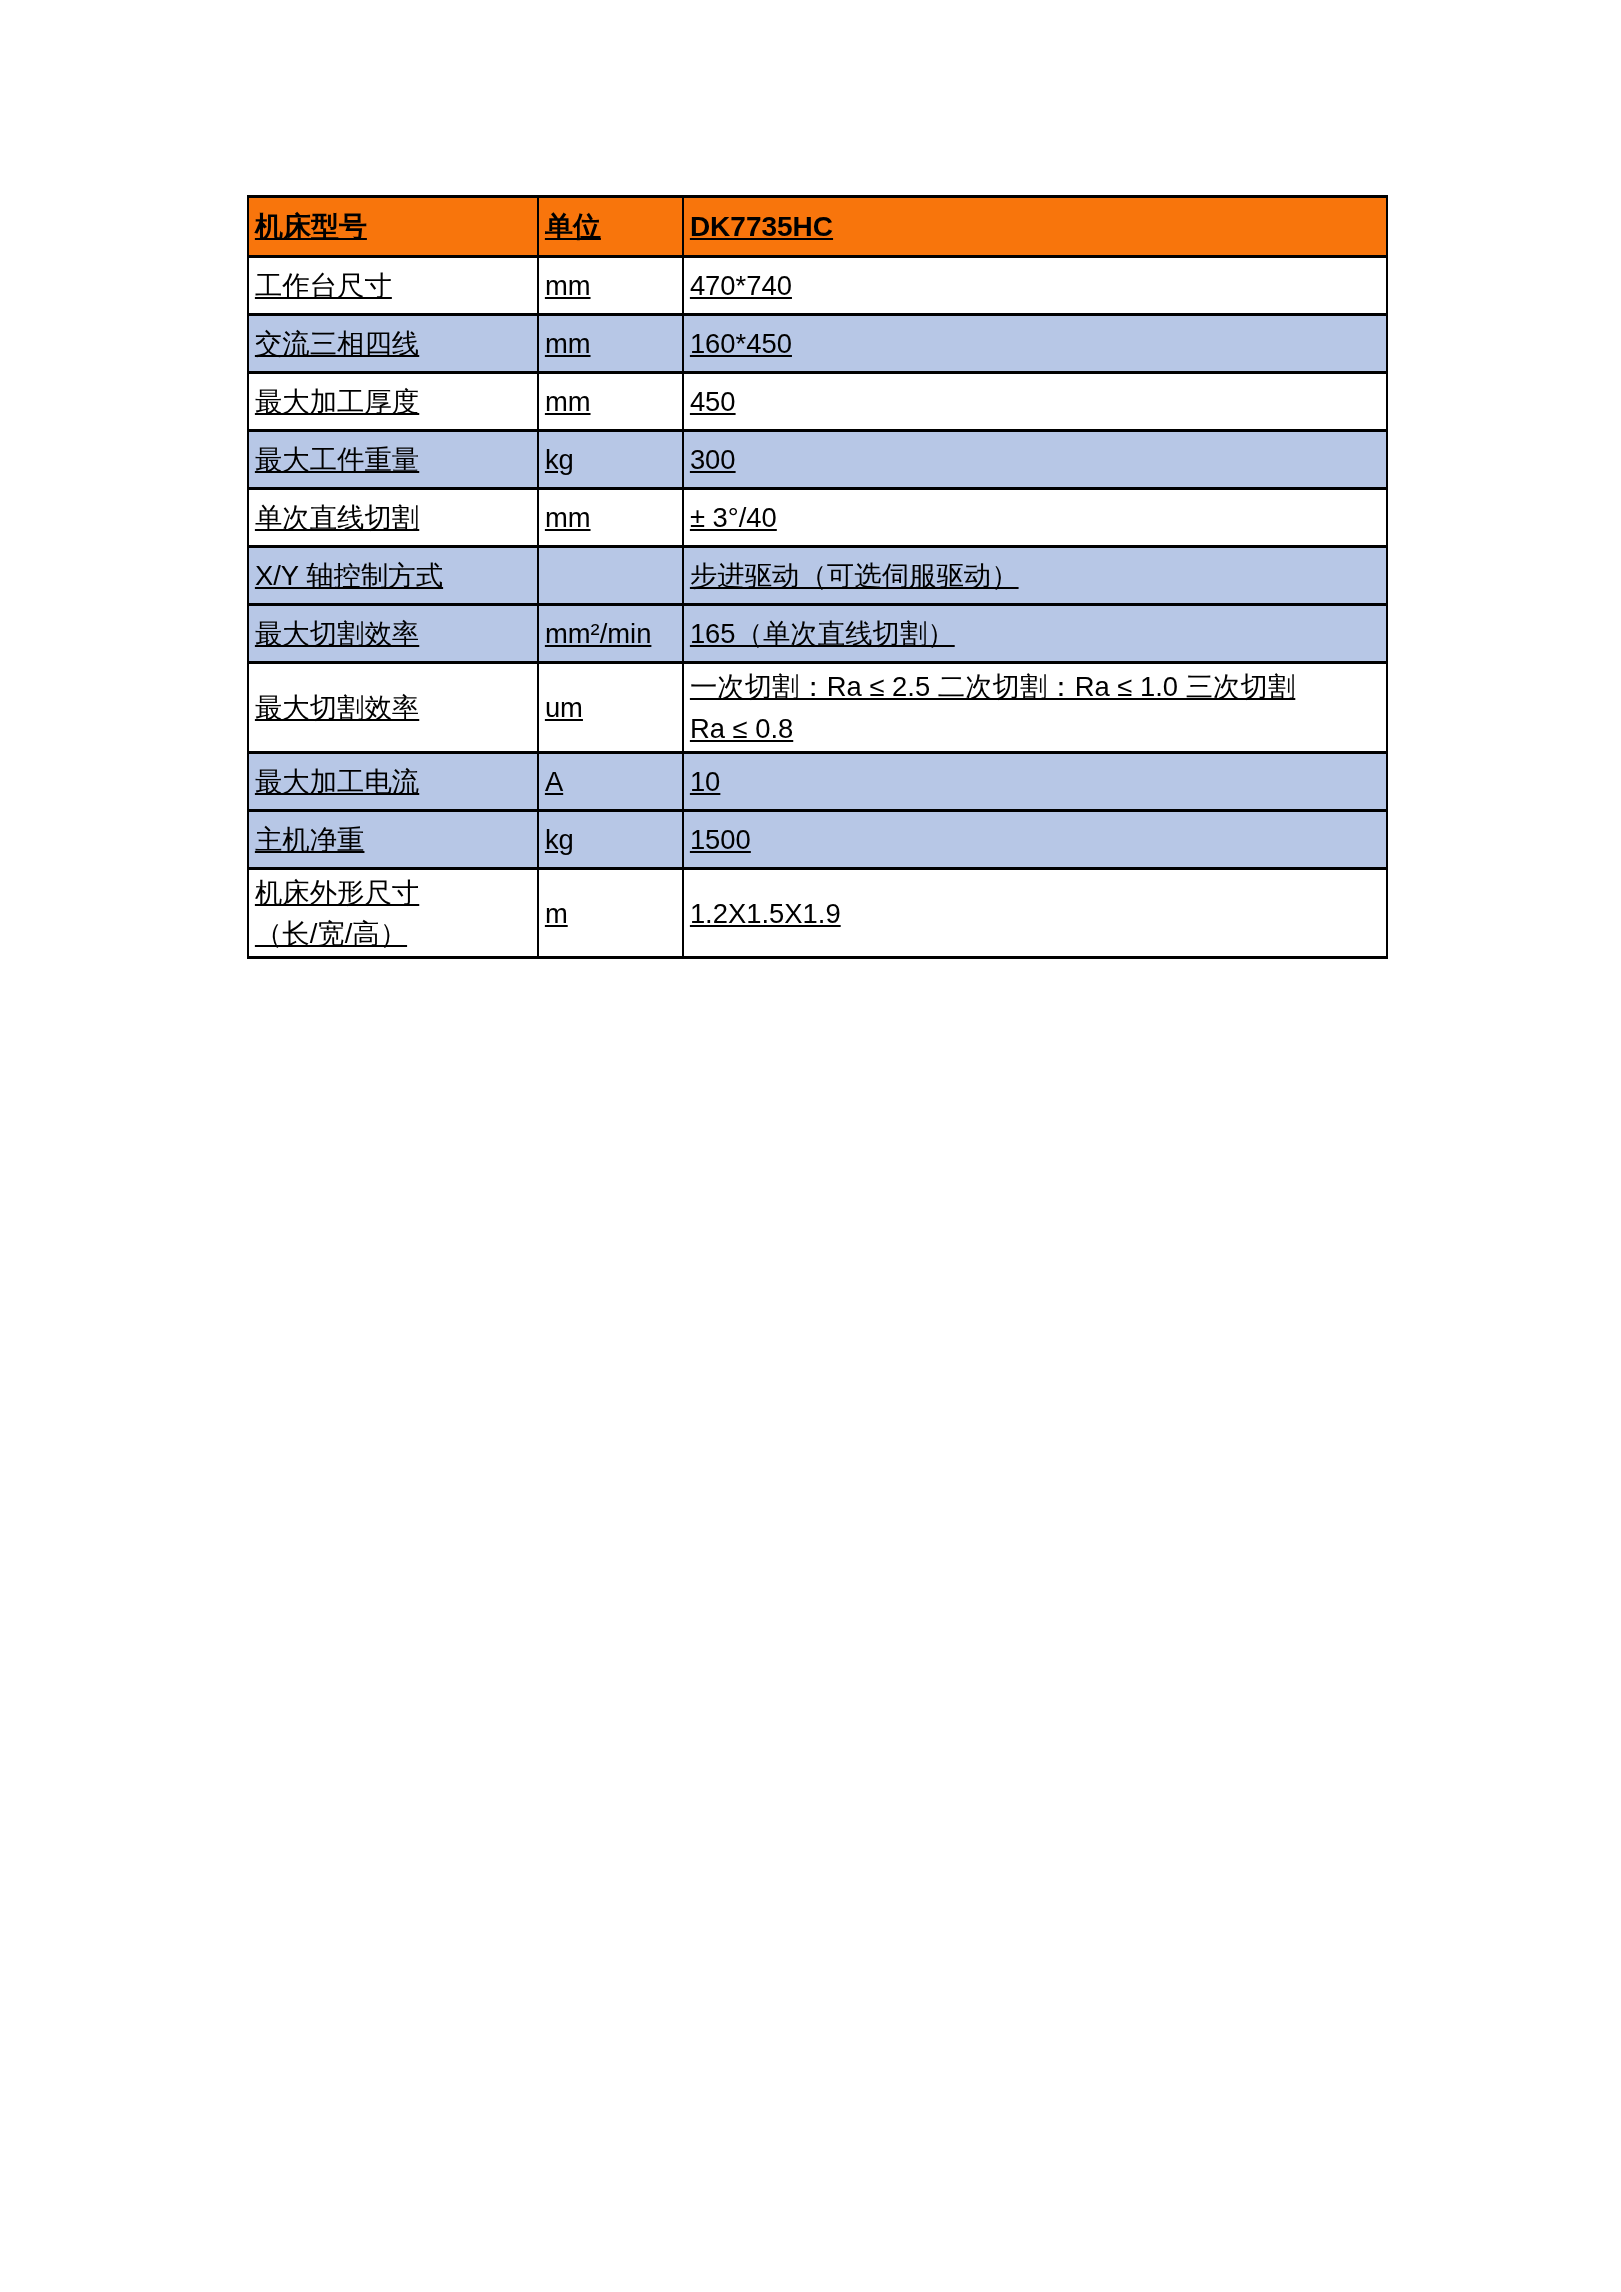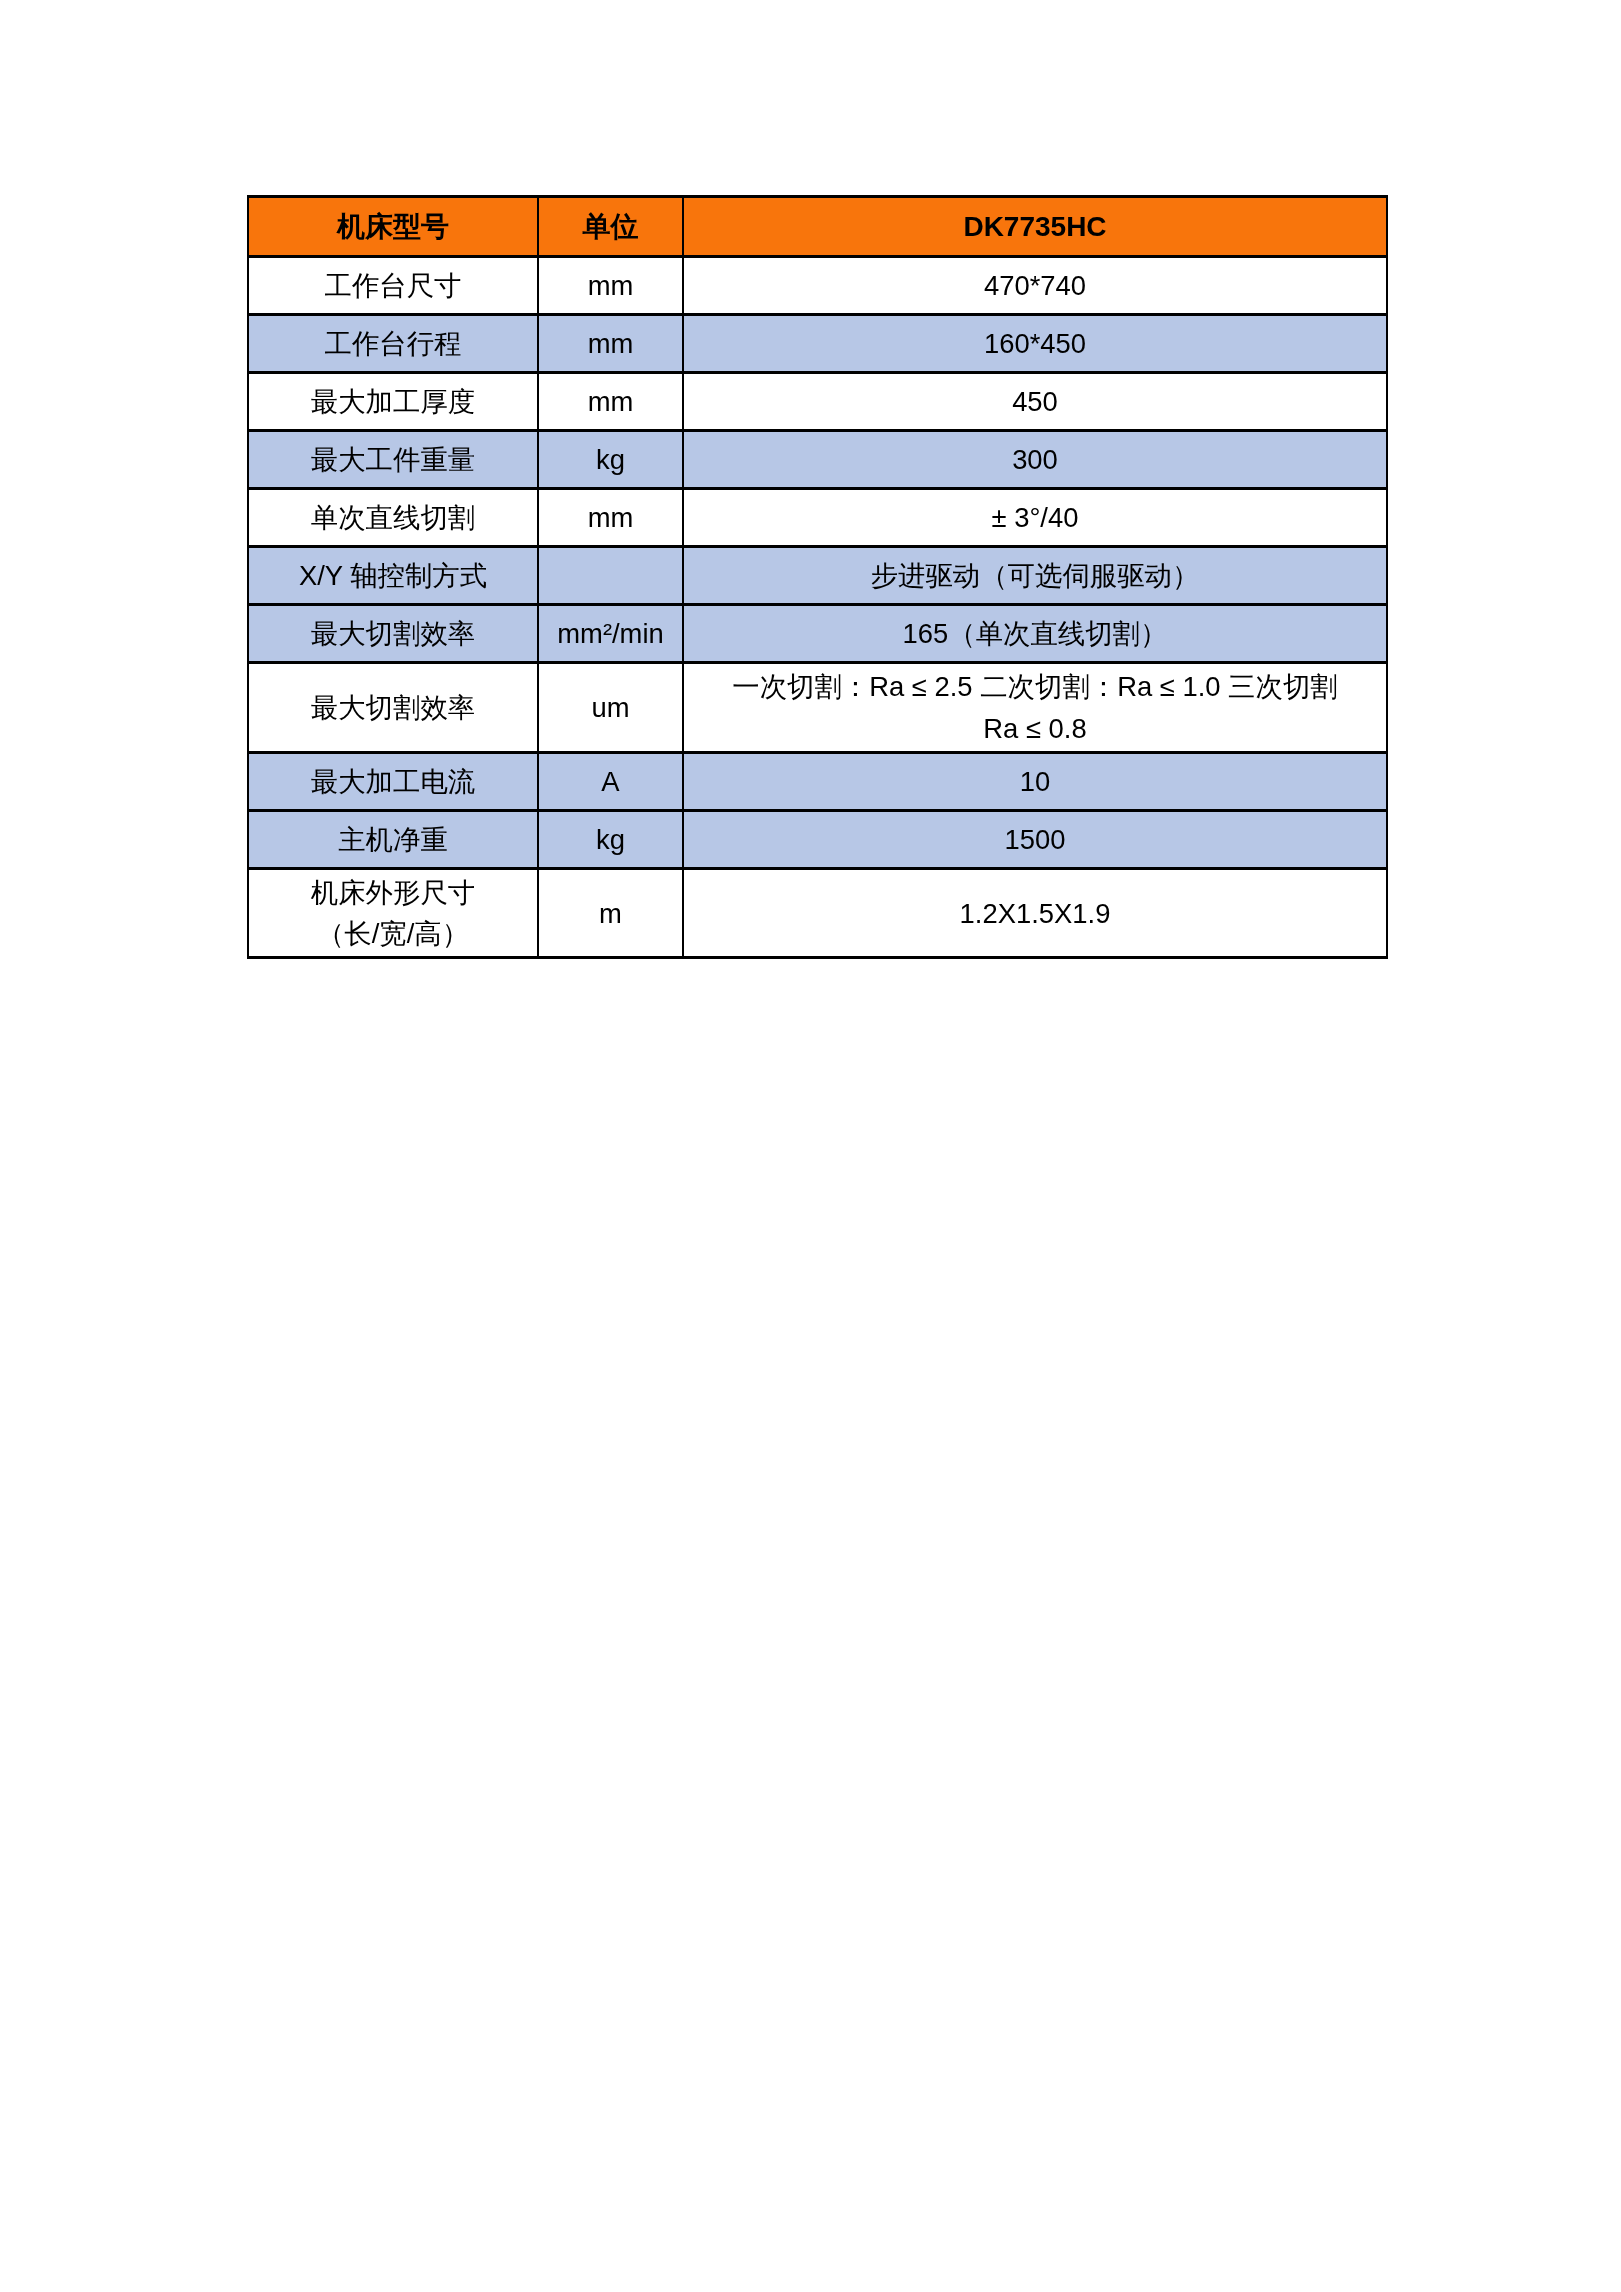--- a/index.html
+++ b/index.html
@@ -18,27 +18,27 @@
     top: 195px;
     width: 1141px;
     border-collapse: collapse;
     table-layout: fixed;
   }
   .spec-table td {
     border-left: 2px solid var(--border, #000000);
     border-right: 2px solid var(--border, #000000);
     border-top: 3.9px solid var(--border, #000000);
     border-bottom: 3.9px solid var(--border, #000000);
-    text-align: center;
     vertical-align: middle;
     font-size: 27.4px;
     line-height: 1.5;
     padding: 2px 5.9px;
     white-space: pre-line;
     background: var(--row-bg, #ffffff);
+    text-decoration: underline;
   }
   .spec-table tr.header-row td {
     background: var(--header-bg, #F8750C);
     font-weight: bold;
     font-size: 28px;
     height: 60px;
   }
   .spec-table tr.shaded td { background: var(--shaded-row-bg, #B7C7E6); }
   .spec-table tr td { height: 58px; }
   .spec-table tr.tall td { height: 90px; }
@@ -60,21 +60,21 @@
         <td>单位</td>
         <td>DK7735HC</td>
       </tr>
 
       <tr>
         <td>工作台尺寸</td>
         <td>mm</td>
         <td>470*740</td>
       </tr>
       <tr class="shaded">
-        <td>工作台行程</td>
+        <td>交流三相四线</td>
         <td>mm</td>
         <td>160*450</td>
       </tr>
       <tr>
         <td>最大加工厚度</td>
         <td>mm</td>
         <td>450</td>
       </tr>
       <tr class="shaded">
         <td>最大工件重量</td>

